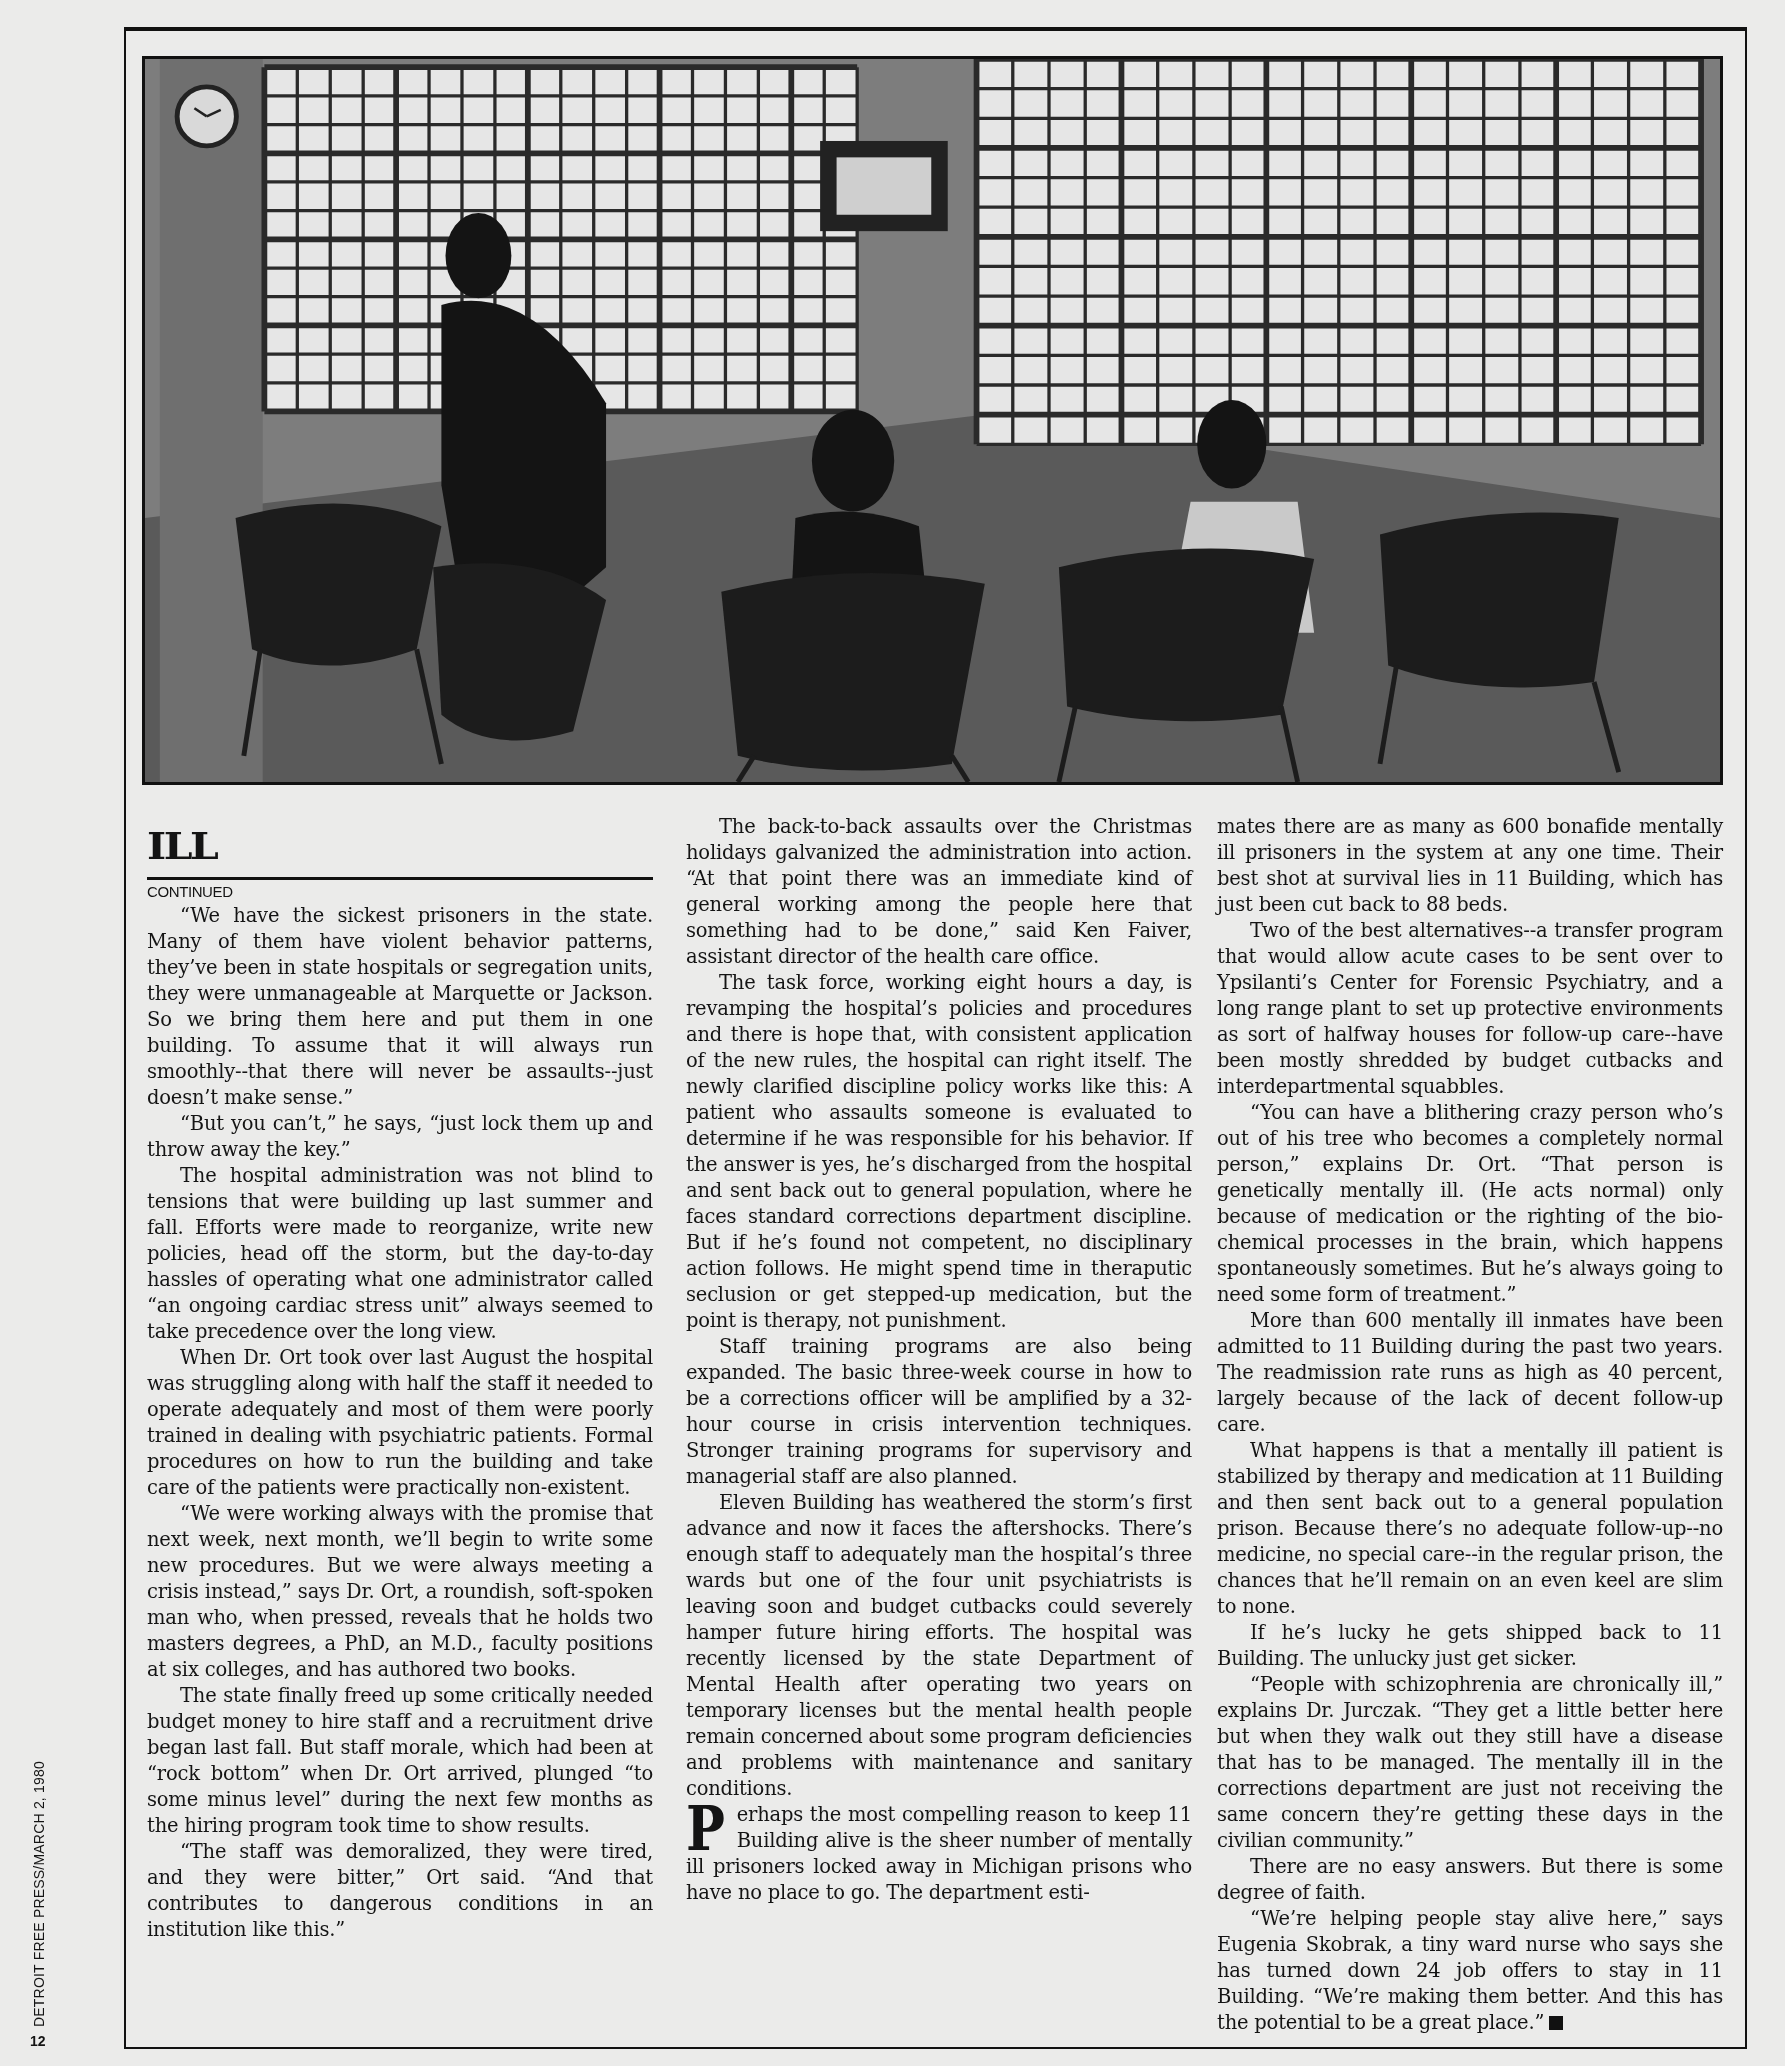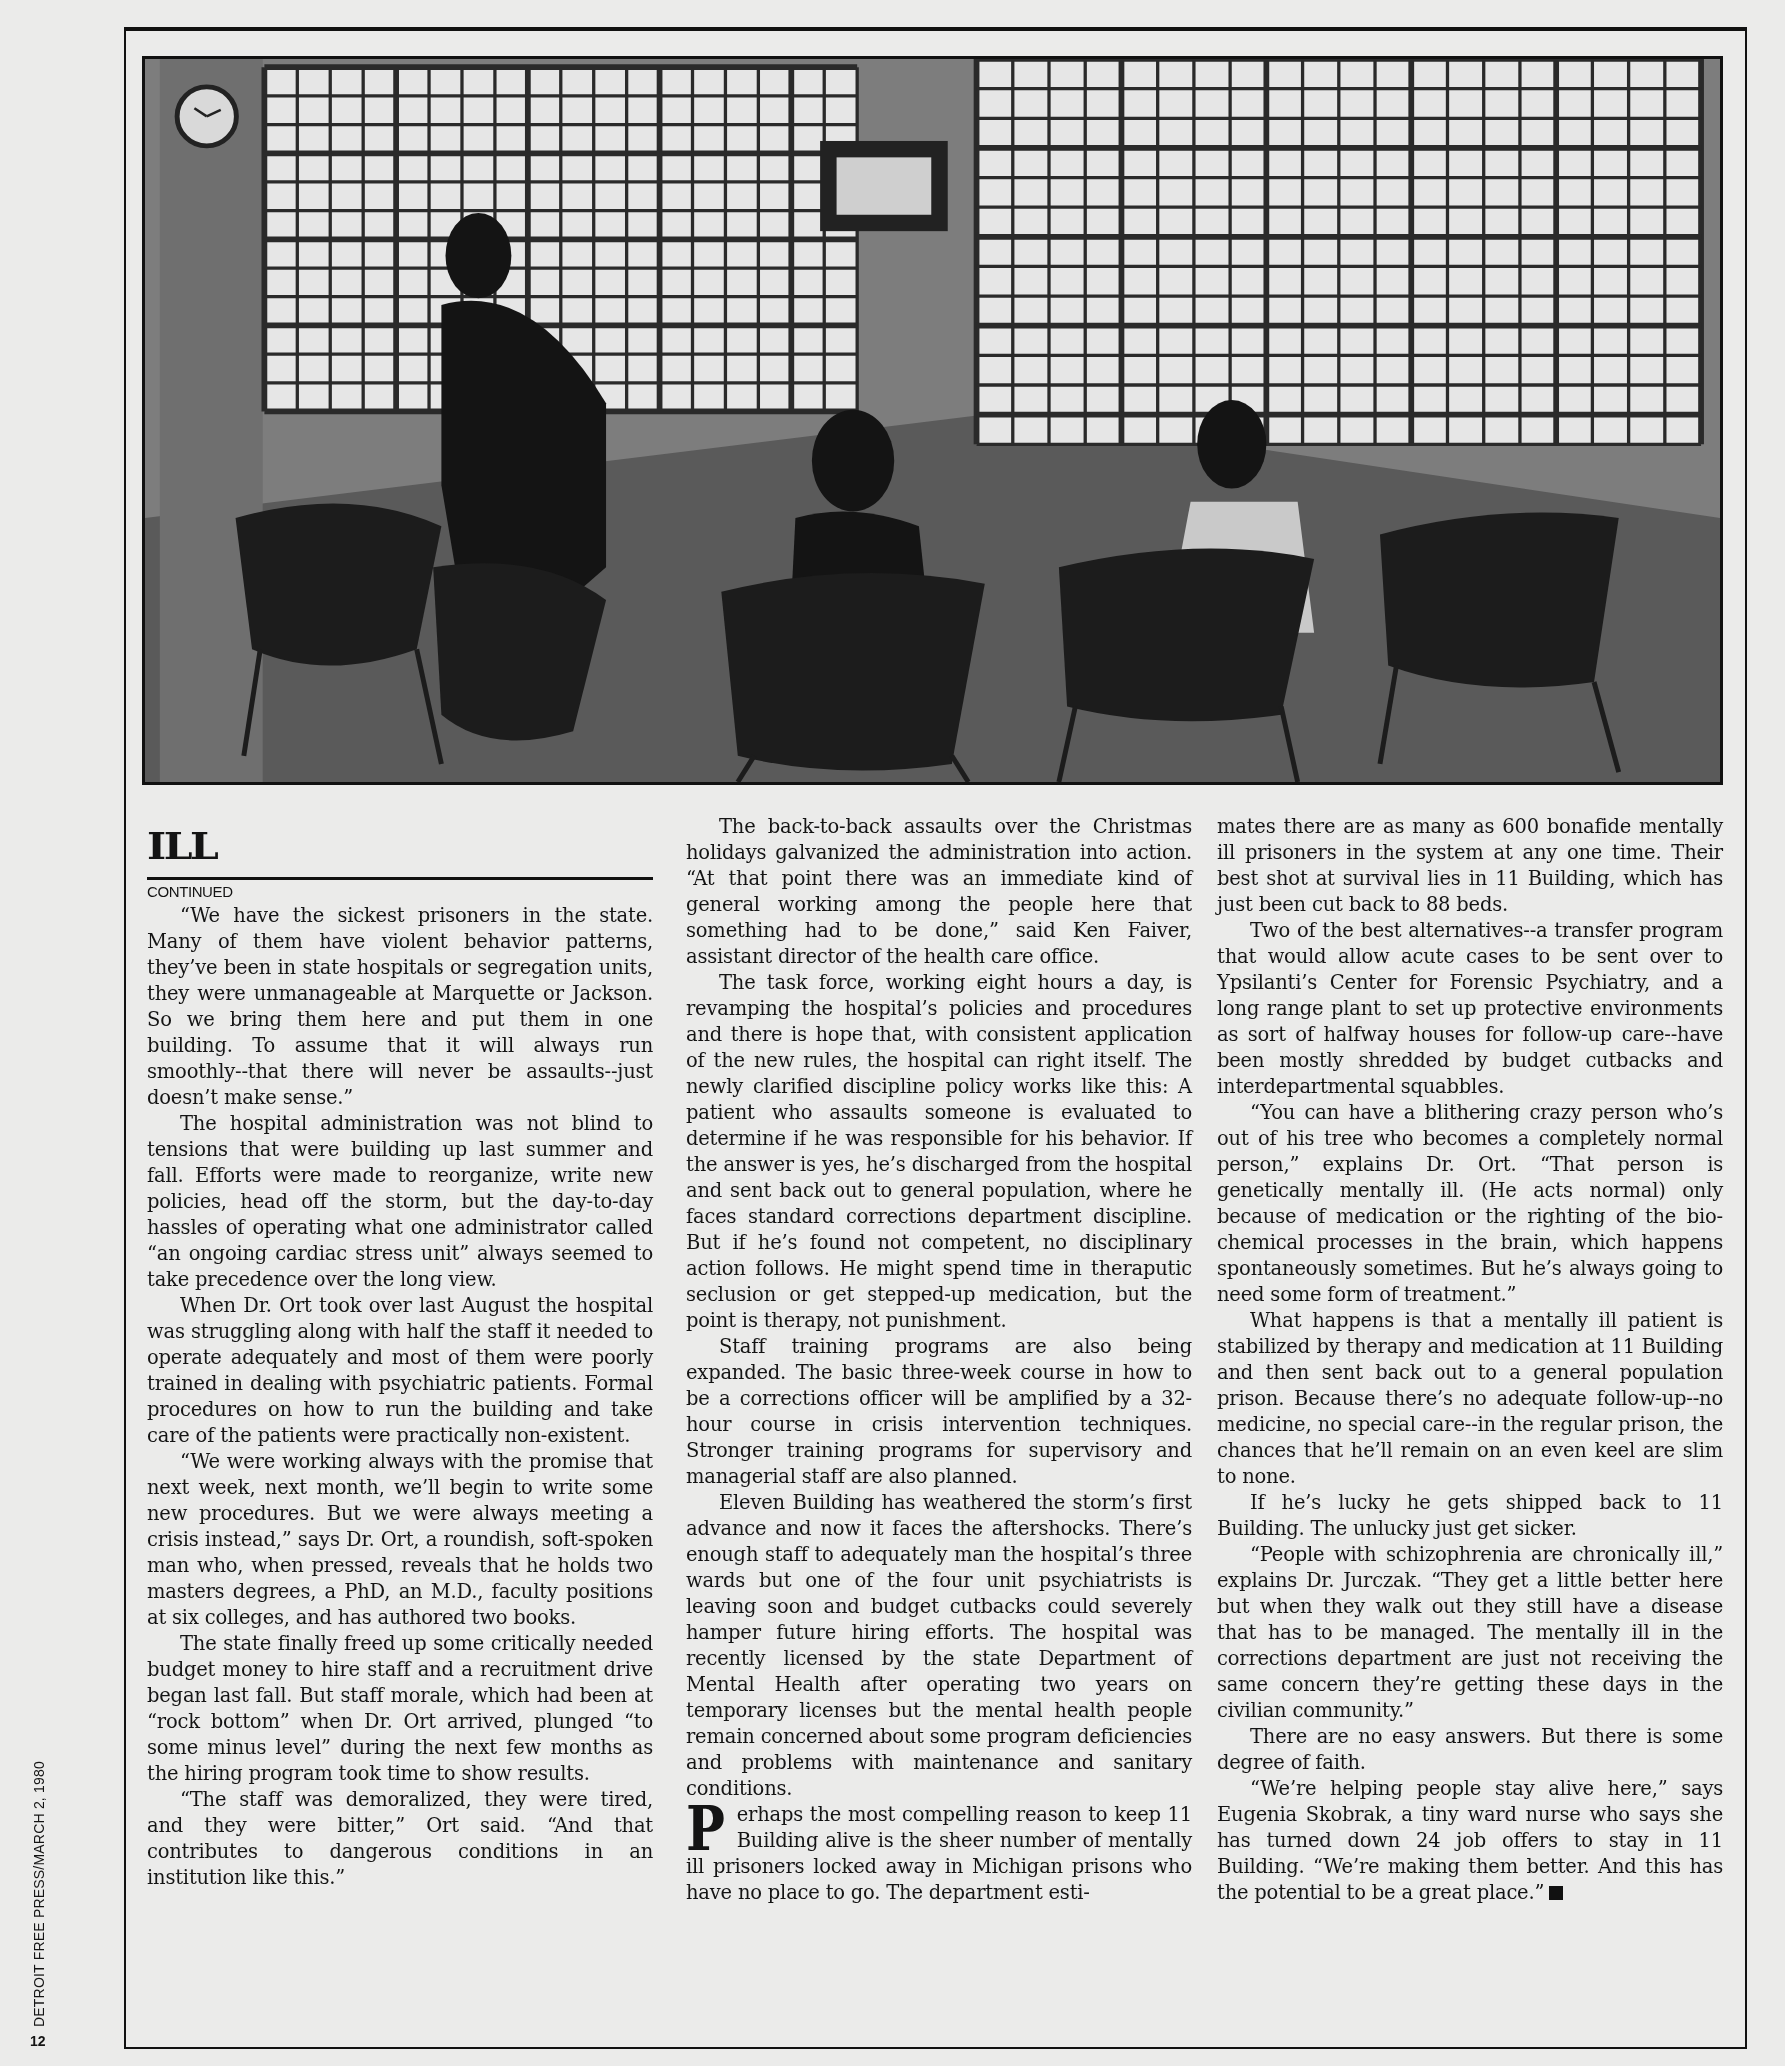--- a/index.html
+++ b/index.html
@@ -178,20 +178,21 @@
     </g>
   </svg>
 </div>
 
 <div class="kicker">ILL</div>
 <div class="kicker-rule"></div>
 <div class="continued">CONTINUED</div>
 
 <div class="col" id="col1">
   <p>“We have the sickest prisoners in the state. Many of them have violent behavior patterns, they’ve been in state hospitals or segregation units, they were unmanageable at Marquette or Jackson. So we bring them here and put them in one building. To assume that it will always run smoothly--that there will never be assaults--just doesn’t make sense.”</p>
+  <p>“But you can’t,” he says, “just lock them up and throw away the key.”</p>
   <p>The hospital administration was not blind to tensions that were building up last summer and fall. Efforts were made to reorganize, write new policies, head off the storm, but the day-to-day hassles of operating what one administrator called “an ongoing cardiac stress unit” always seemed to take precedence over the long view.</p>
   <p>When Dr. Ort took over last August the hospital was struggling along with half the staff it needed to operate adequately and most of them were poorly trained in dealing with psychiatric patients. Formal procedures on how to run the building and take care of the patients were practically non-existent.</p>
   <p>“We were working always with the promise that next week, next month, we’ll begin to write some new procedures. But we were always meeting a crisis instead,” says Dr. Ort, a roundish, soft-spoken man who, when pressed, reveals that he holds two masters degrees, a PhD, an M.D., faculty positions at six colleges, and has authored two books.</p>
   <p>The state finally freed up some critically needed budget money to hire staff and a recruitment drive began last fall. But staff morale, which had been at “rock bottom” when Dr. Ort arrived, plunged “to some minus level” during the next few months as the hiring program took time to show results.</p>
   <p>“The staff was demoralized, they were tired, and they were bitter,” Ort said. “And that contributes to dangerous conditions in an institution like this.”</p>
 </div>
 
 <div class="col" id="col2">
   <p>The back-to-back assaults over the Christmas holidays galvanized the administration into action. “At that point there was an immediate kind of general working among the people here that something had to be done,” said Ken Faiver, assistant director of the health care office.</p>
   <p>The task force, working eight hours a day, is revamping the hospital’s policies and procedures and there is hope that, with consistent application of the new rules, the hospital can right itself. The newly clarified discipline policy works like this: A patient who assaults someone is evaluated to determine if he was responsible for his behavior. If the answer is yes, he’s discharged from the hospital and sent back out to general population, where he faces standard corrections department discipline. But if he’s found not competent, no disciplinary action follows. He might spend time in theraputic seclusion or get stepped-up medication, but the point is therapy, not punishment.</p>
@@ -199,20 +200,21 @@
   <p>Eleven Building has weathered the storm’s first advance and now it faces the aftershocks. There’s enough staff to adequately man the hospital’s three wards but one of the four unit psychiatrists is leaving soon and budget cutbacks could severely hamper future hiring efforts. The hospital was recently licensed by the state Department of Mental Health after operating two years on temporary licenses but the mental health people remain concerned about some program deficiencies and problems with maintenance and sanitary conditions.</p>
   <p class="noindent">
     <span class="dropcap">P</span><span>erhaps the most compelling reason to keep 11 Building alive is the sheer number of mentally ill prisoners locked away in Michigan prisons who have no place to go. The department esti-</span>
   </p>
 </div>
 
 <div class="col" id="col3">
   <p class="noindent">mates there are as many as 600 bonafide mentally ill prisoners in the system at any one time. Their best shot at survival lies in 11 Building, which has just been cut back to 88 beds.</p>
   <p>Two of the best alternatives--a transfer program that would allow acute cases to be sent over to Ypsilanti’s Center for Forensic Psychiatry, and a long range plant to set up protective environments as sort of halfway houses for follow-up care--have been mostly shredded by budget cutbacks and interdepartmental squabbles.</p>
   <p>“You can have a blithering crazy person who’s out of his tree who becomes a completely normal person,” explains Dr. Ort. “That person is genetically mentally ill. (He acts normal) only because of medication or the righting of the bio-chemical processes in the brain, which happens spontaneously sometimes. But he’s always going to need some form of treatment.”</p>
+  <p>More than 600 mentally ill inmates have been admitted to 11 Building during the past two years. The readmission rate runs as high as 40 percent, largely because of the lack of decent follow-up care.</p>
   <p>What happens is that a mentally ill patient is stabilized by therapy and medication at 11 Building and then sent back out to a general population prison. Because there’s no adequate follow-up--no medicine, no special care--in the regular prison, the chances that he’ll remain on an even keel are slim to none.</p>
   <p>If he’s lucky he gets shipped back to 11 Building. The unlucky just get sicker.</p>
   <p>“People with schizophrenia are chronically ill,” explains Dr. Jurczak. “They get a little better here but when they walk out they still have a disease that has to be managed. The mentally ill in the corrections department are just not receiving the same concern they’re getting these days in the civilian community.”</p>
   <p>There are no easy answers. But there is some degree of faith.</p>
   <p><span>“We’re helping people stay alive here,” says Eugenia Skobrak, a tiny ward nurse who says she has turned down 24 job offers to stay in 11 Building. “We’re making them better. And this has the potential to be a great place.”</span><span class="endmark"></span></p>
 </div>
 
 <div class="sideline">DETROIT FREE PRESS/MARCH 2, 1980</div>
 <div class="pagenum">12</div>
 

